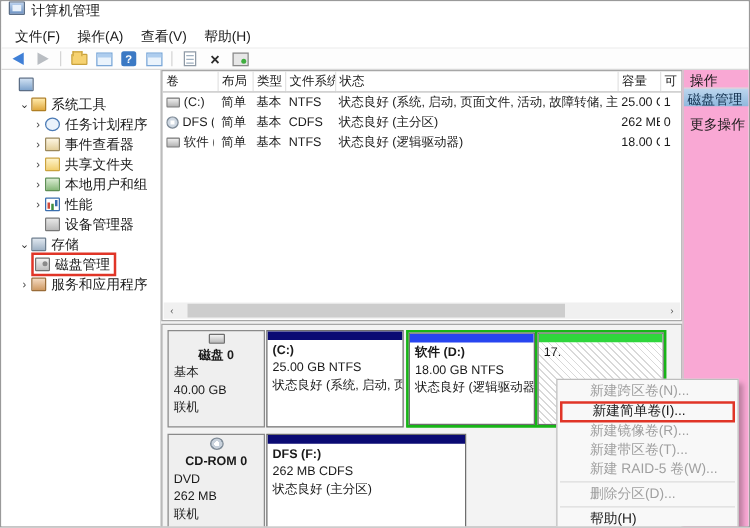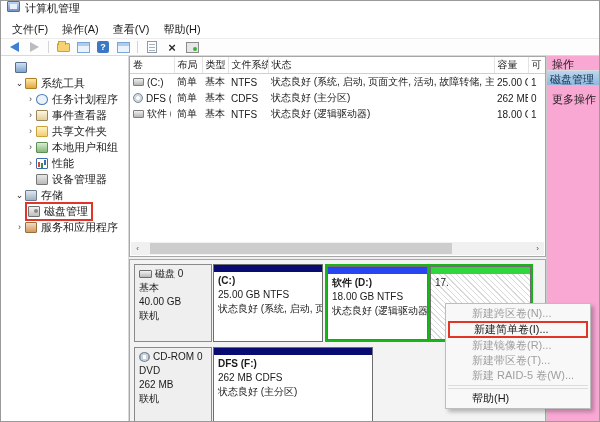--- a/index.html
+++ b/index.html
@@ -65,21 +65,21 @@
   .vfill { flex:1; }
   .hscroll { height:13px; margin:1px; background:#f0f0f0; display:flex; align-items:center; }
   .hs-btn { width:13px; height:13px; font-size:8px; color:#505050; display:flex; align-items:center; justify-content:center; }
   .hs-track { flex:1; height:13px; position:relative; }
   .hs-thumb { position:absolute; left:6px; top:1px; height:11px; width:78%; background:#cdcdcd; }
 
   
   .graph-pane { flex:1; margin-top:2px; background:#f3f3f3; border:1px solid #a7a7a7; padding:4px 0 0 4px; overflow:hidden; }
   .band { display:flex; height:78px; margin-bottom:5px; }
   .disk-label { width:78px; border:1px solid #8a8a8a; background:#efefef; padding:2px 4px; font-size:10px; line-height:14px; }
-  .disk-label .dname { font-weight:normal; display:flex; align-items:center; gap:3px; }
+  .disk-label .dname { font-weight:bold; display:flex; align-items:center; gap:3px;flex-direction:column; }
   .dicon { width:13px; height:8px; background:linear-gradient(#f2f2f2,#b9b9b9); border:1px solid #6e6e6e; border-radius:1px; }
   .cdicon { width:11px; height:10px; border-radius:50%; background:radial-gradient(circle, #fff 0 2px, #c9d2dc 2px 4px, #98a8b8 4px); border:1px solid #7e8a96; }
   .parts { display:flex; }
   .part { border:1px solid #6e6e6e; background:#fff; margin-left:1px; display:flex; flex-direction:column; overflow:hidden; }
   .pbar { height:7px; }
   .bar-navy { background:#0a0a73; }
   .bar-blue { background:#2745f0; }
   .bar-green { background:#2fd63c; }
   .ptext { padding:2px 4px; font-size:10px; line-height:14px; white-space:nowrap; overflow:hidden; }
   .pname { font-weight:bold; }
@@ -362,17 +362,18 @@
 
   </div>
 
   <div class="ctx">
     <div class="ctx-item disabled">新建跨区卷(N)...</div>
     <div class="ctx-item redbox">新建简单卷(I)...</div>
     <div class="ctx-item disabled">新建镜像卷(R)...</div>
     <div class="ctx-item disabled">新建带区卷(T)...</div>
     <div class="ctx-item disabled">新建 RAID-5 卷(W)...</div>
     <div class="ctx-sep"></div>
+    <div class="ctx-item disabled">删除分区(D)...</div>
     <div class="ctx-sep"></div>
     <div class="ctx-item">帮助(H)</div>
   </div>
 
 </div>
 
 </body></html>

